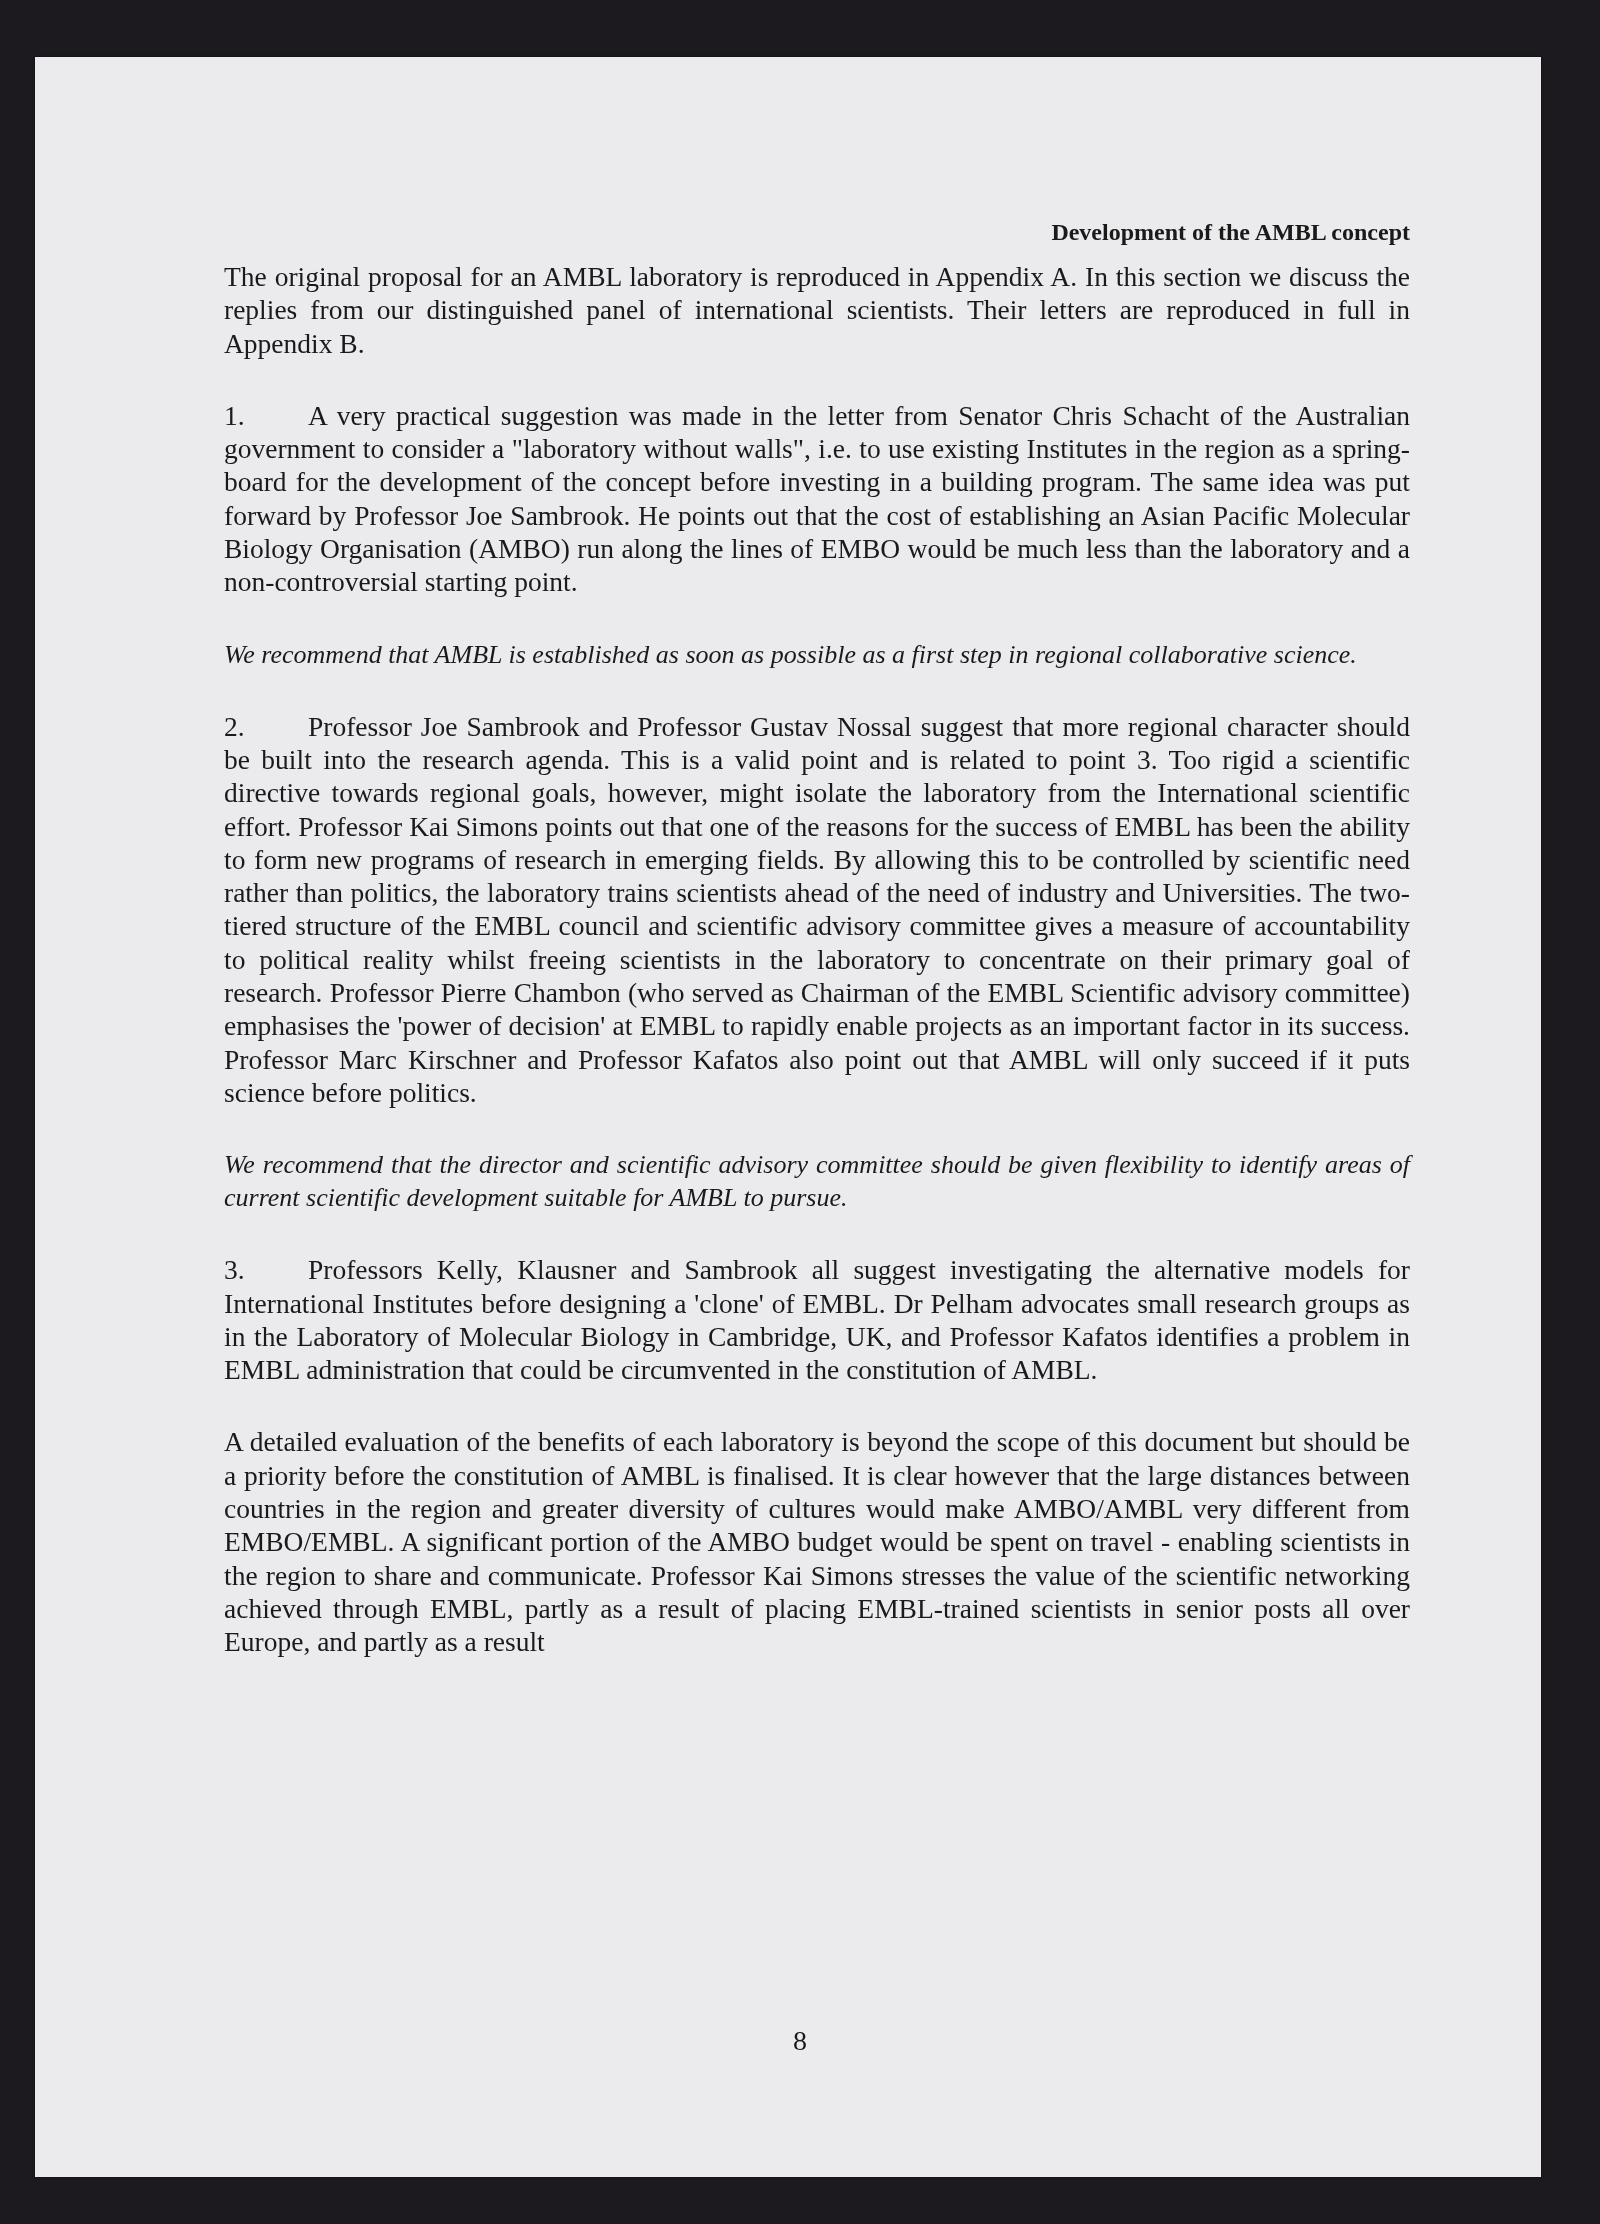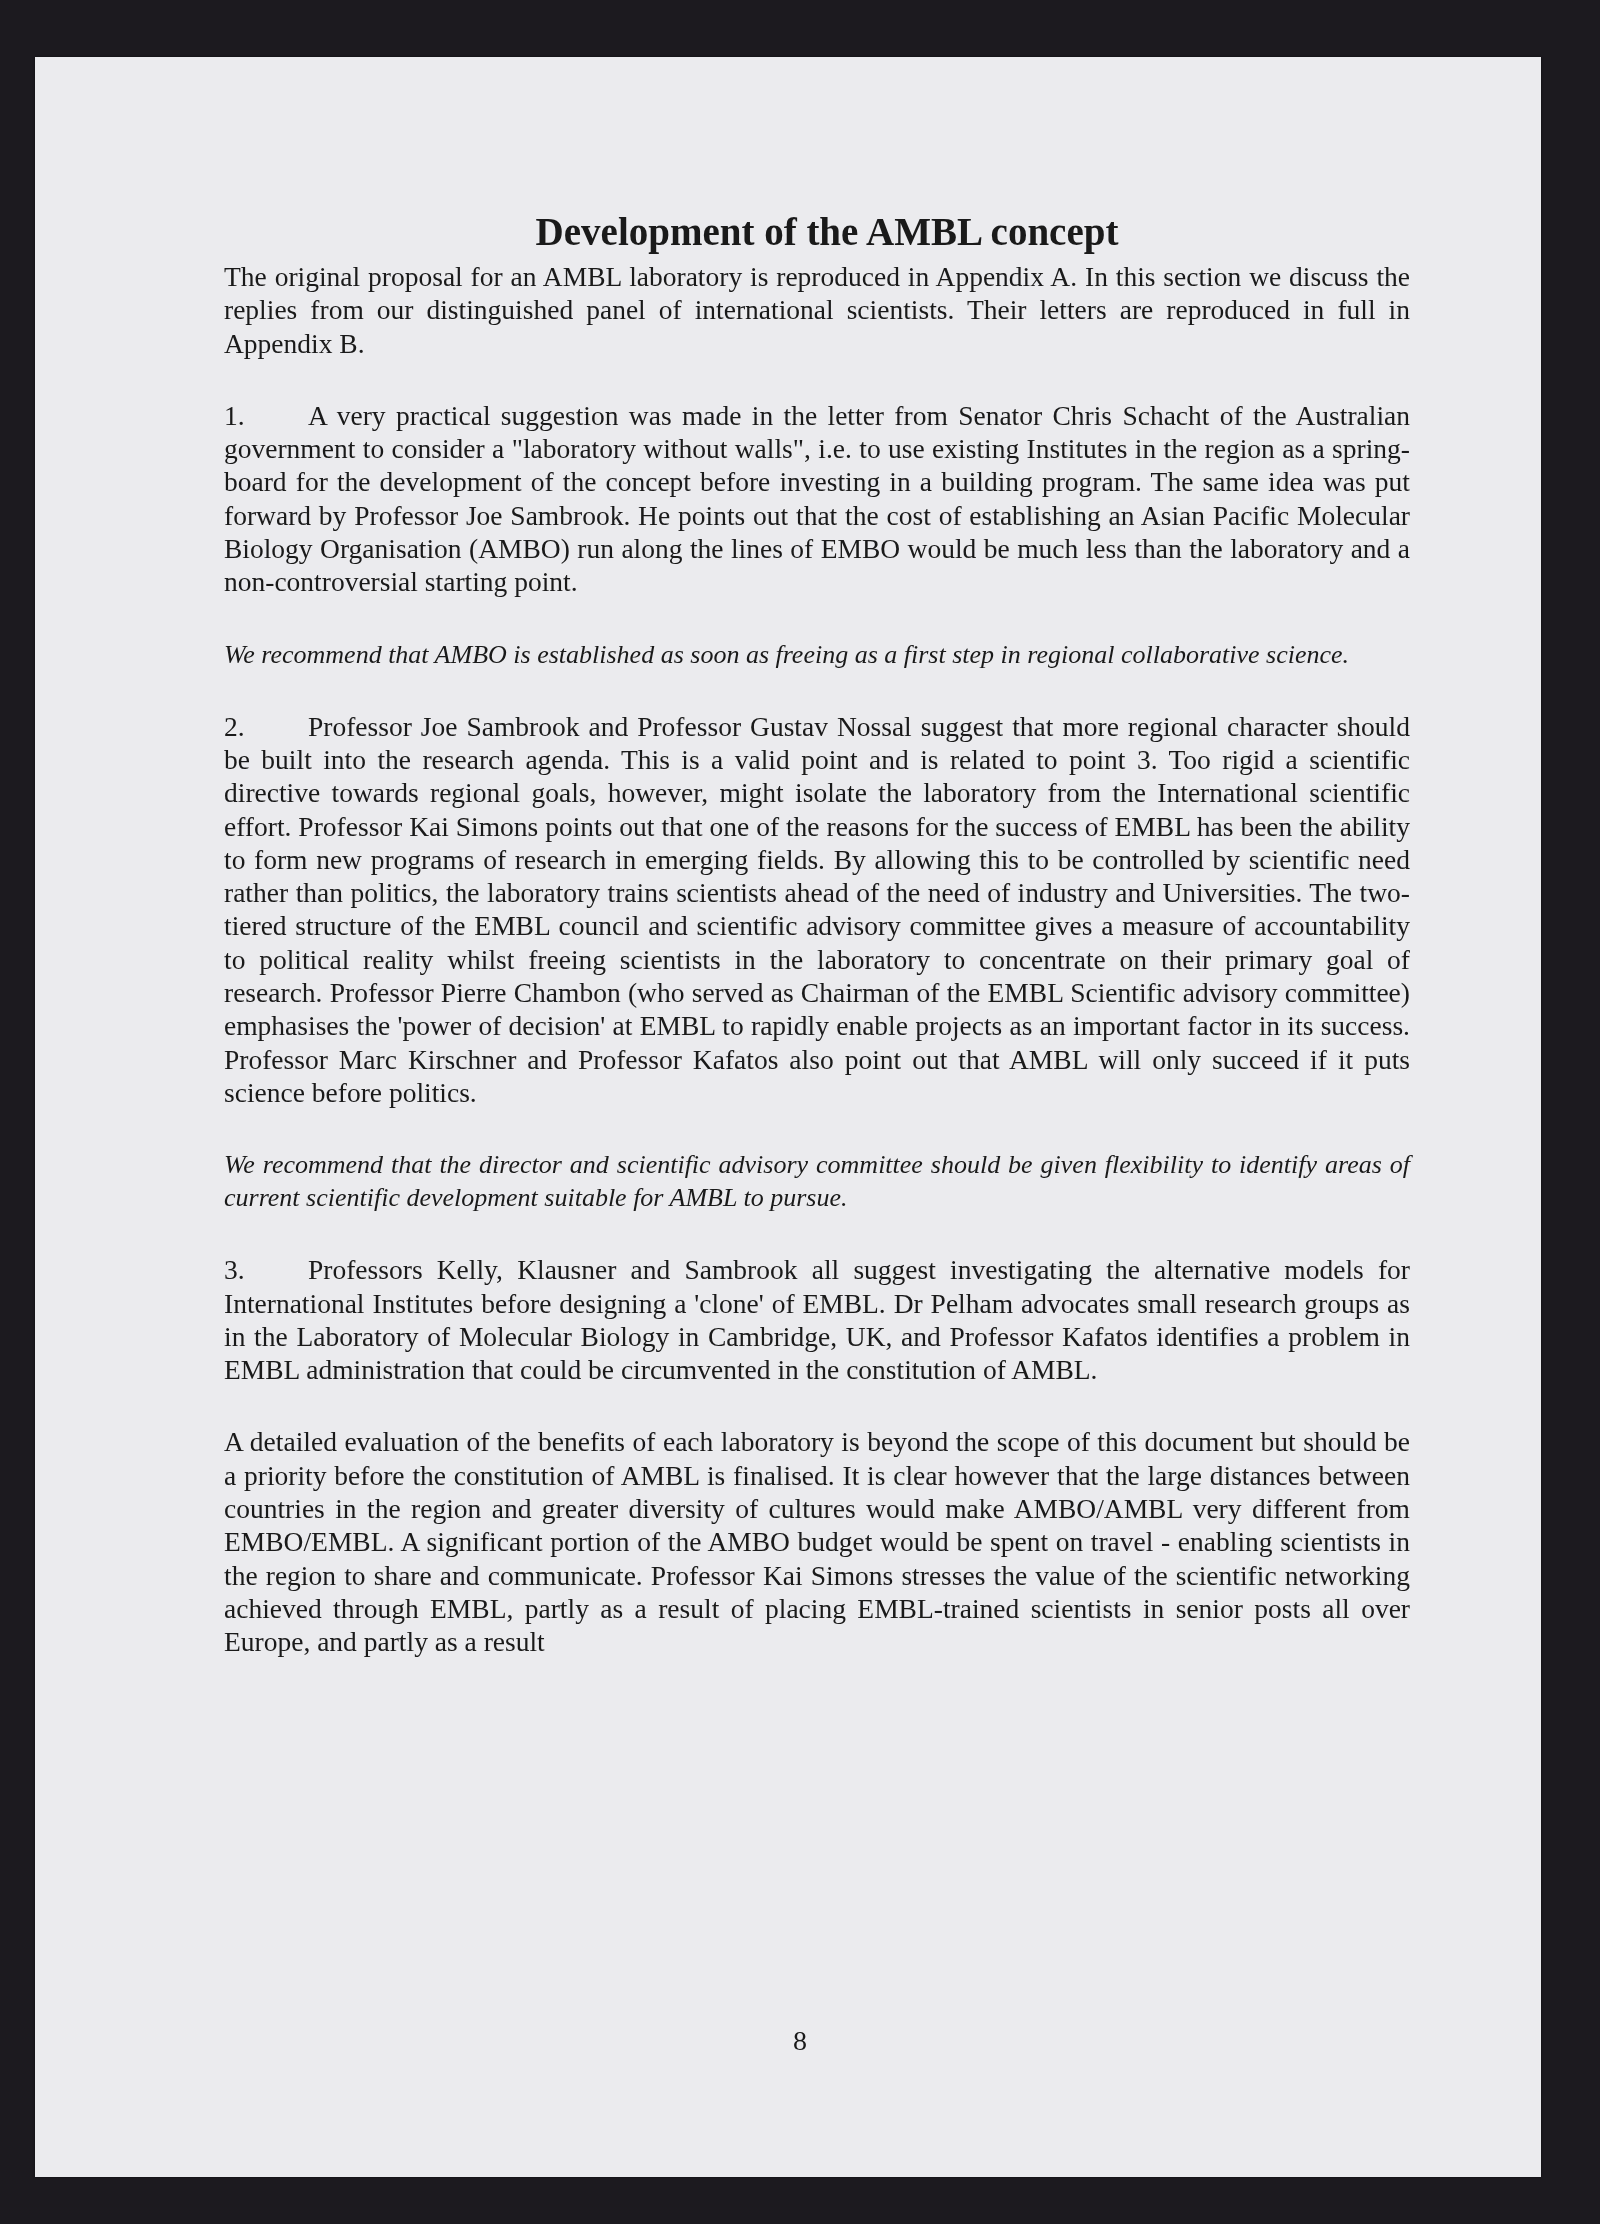--- a/index.html
+++ b/index.html
@@ -17,23 +17,23 @@
     background: #ebebee;
     box-shadow: 0 0 2px rgba(0,0,0,0.6);
   }
   .content {
     position: absolute;
     left: 189px; top: 155px;
     width: 1186px;
     color: #1a1a1a;
   }
   .title {
-    text-align: center;
+    text-align: right;
     font-weight: bold;
-    font-size: 39px;
+    font-size: 24px;
     line-height: 40px;
     margin: 0;
     padding-left: 20px;
   }
   .para {
     font-size: 27.5px;
     line-height: 33.3px;
     text-align: justify;
     margin: 0;
   }
@@ -63,21 +63,21 @@
   <div class="content">
     <h1 class="title">Development of the AMBL concept</h1>
     <p class="para intro">The original proposal for an AMBL laboratory is reproduced in Appendix A.  In this section we discuss the replies from our distinguished panel of international scientists. Their letters are reproduced in full in Appendix B.</p>
 
     <div class="gap-lg"></div>
 
     <p class="para numbered"><span class="num">1.</span><span>A very practical suggestion was made in the letter from Senator Chris Schacht of the Australian government to consider a "laboratory without walls", i.e. to use existing Institutes in the region as a spring-board for the development of the concept before investing in a building program.  The same idea was put forward by Professor Joe Sambrook.  He points out that the cost of establishing an Asian Pacific Molecular Biology Organisation (AMBO) run along the lines of EMBO would be much less than the laboratory and a non-controversial starting point.</span></p>
 
     <div class="gap-lg"></div>
 
-    <p class="rec">We recommend that AMBO is established as soon as freeing as a first step in regional collaborative science.</p>
+    <p class="rec">We recommend that AMBL is established as soon as possible as a first step in regional collaborative science.</p>
 
     <div class="gap-lg"></div>
 
     <p class="para numbered"><span class="num">2.</span><span>Professor Joe Sambrook and Professor Gustav Nossal suggest that more regional character should be built into the research agenda.  This is a valid point and is related to point 3.  Too rigid a scientific directive towards regional goals, however, might isolate the laboratory from the International scientific effort.  Professor Kai Simons points out that one of the reasons for the success of EMBL has been the ability to form new programs of research in emerging fields.  By allowing this to be controlled by scientific need rather than politics, the laboratory trains scientists ahead of the need of industry and Universities.  The two-tiered structure of the EMBL council and scientific advisory committee gives a measure of accountability to political reality whilst freeing scientists in the laboratory to concentrate on their primary goal of research.  Professor Pierre Chambon (who served as Chairman of the EMBL Scientific advisory committee) emphasises the 'power of decision' at EMBL to rapidly enable projects as an important factor in its success.  Professor Marc Kirschner and Professor Kafatos also point out that AMBL will only succeed if it puts science before politics.</span></p>
 
     <div class="gap-lg"></div>
 
     <p class="rec">We recommend that the director and scientific advisory committee should be given flexibility to identify areas of current scientific development suitable for AMBL to pursue.</p>
 
     <div class="gap-lg"></div>

